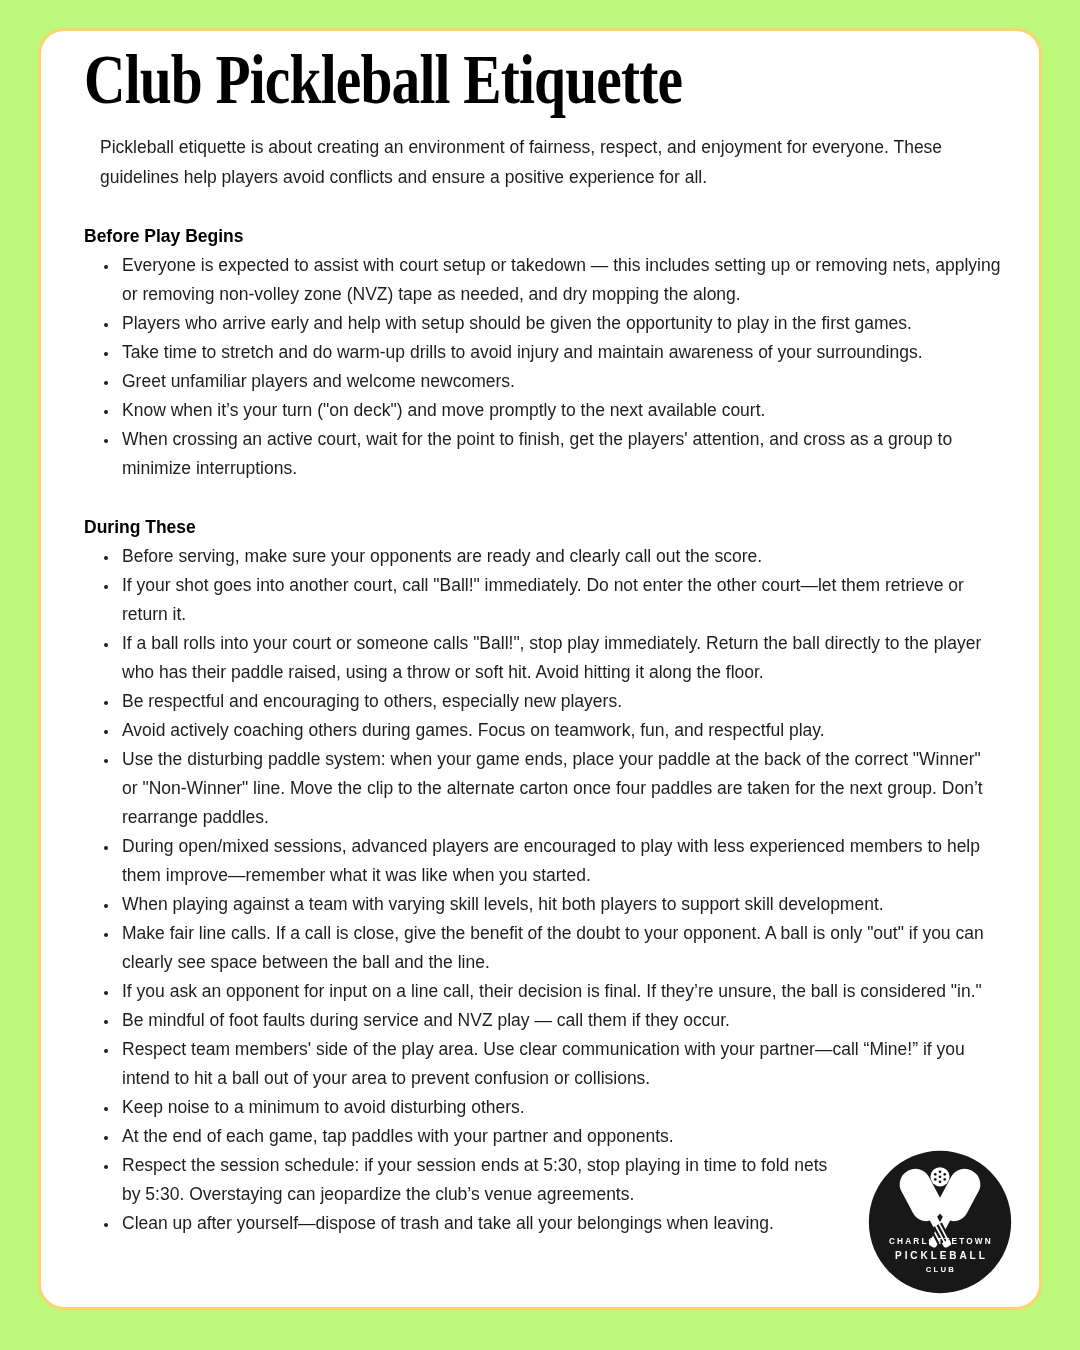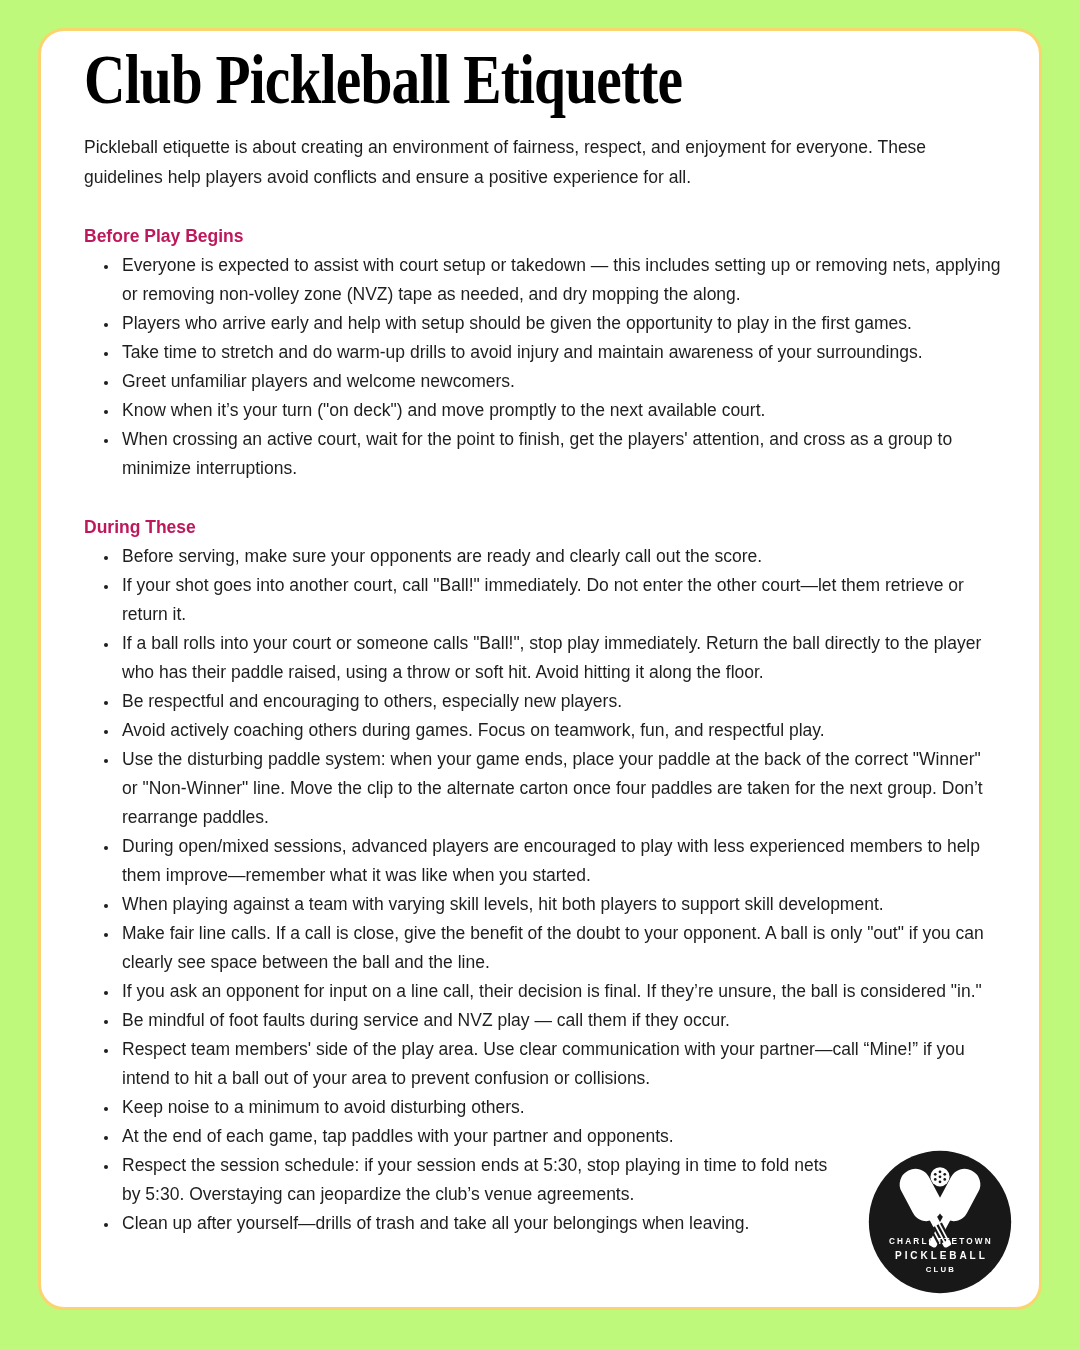--- a/index.html
+++ b/index.html
@@ -35,32 +35,32 @@
     color: #000;
     margin: 0 0 22px 0;
     white-space: nowrap;
     transform: scaleX(0.82);
     transform-origin: left center;
   }
 
   .intro {
     font-size: 17.5px;
     line-height: 29.5px;
-    margin: 0;
+    margin: 16px;
     max-width: 925px;
   }
 
   .section { margin-top: 34px; }
 
   .section-heading {
     font-size: 17.5px;
     font-weight: 700;
     line-height: 21px;
     margin: 0 0 4px 0;
-    color: #be185d;
+    color: #000000;
   }
 
   ul.bullets {
     margin: 0;
     padding: 0 0 0 35px;
     max-width: 935px;
     list-style: disc outside;
   }
 
   ul.bullets li {
@@ -124,21 +124,21 @@
             <li>Use the disturbing paddle system: when your game ends, place your paddle at the back of the correct "Winner" or "Non-Winner" line. Move the clip to the alternate carton once four paddles are taken for the next group. Don’t rearrange paddles.</li>
             <li>During open/mixed sessions, advanced players are encouraged to play with less experienced members to help them improve—remember what it was like when you started.</li>
             <li>When playing against a team with varying skill levels, hit both players to support skill development.</li>
             <li>Make fair line calls. If a call is close, give the benefit of the doubt to your opponent. A ball is only "out" if you can clearly see space between the ball and the line.</li>
             <li>If you ask an opponent for input on a line call, their decision is final. If they’re unsure, the ball is considered "in."</li>
             <li>Be mindful of foot faults during service and NVZ play — call them if they occur.</li>
             <li>Respect team members' side of the play area. Use clear communication with your partner—call “Mine!” if you intend to hit a ball out of your area to prevent confusion or collisions.</li>
             <li>Keep noise to a minimum to avoid disturbing others.</li>
             <li>At the end of each game, tap paddles with your partner and opponents.</li>
             <li>Respect the session schedule: if your session ends at 5:30, stop playing in time to fold nets by 5:30. Overstaying can jeopardize the club’s venue agreements.</li>
-            <li>Clean up after yourself—drills of trash and take all your belongings when leaving.</li>
+            <li>Clean up after yourself—dispose of trash and take all your belongings when leaving.</li>
           </ul>
         </section>
       </div>
 
 
     <div class="logo">
       <svg viewBox="0 0 160 160" xmlns="http://www.w3.org/2000/svg">
         <circle cx="80" cy="80" r="78" fill="#181818"></circle>
 
         <g transform="translate(60.5,53) rotate(-28)">

